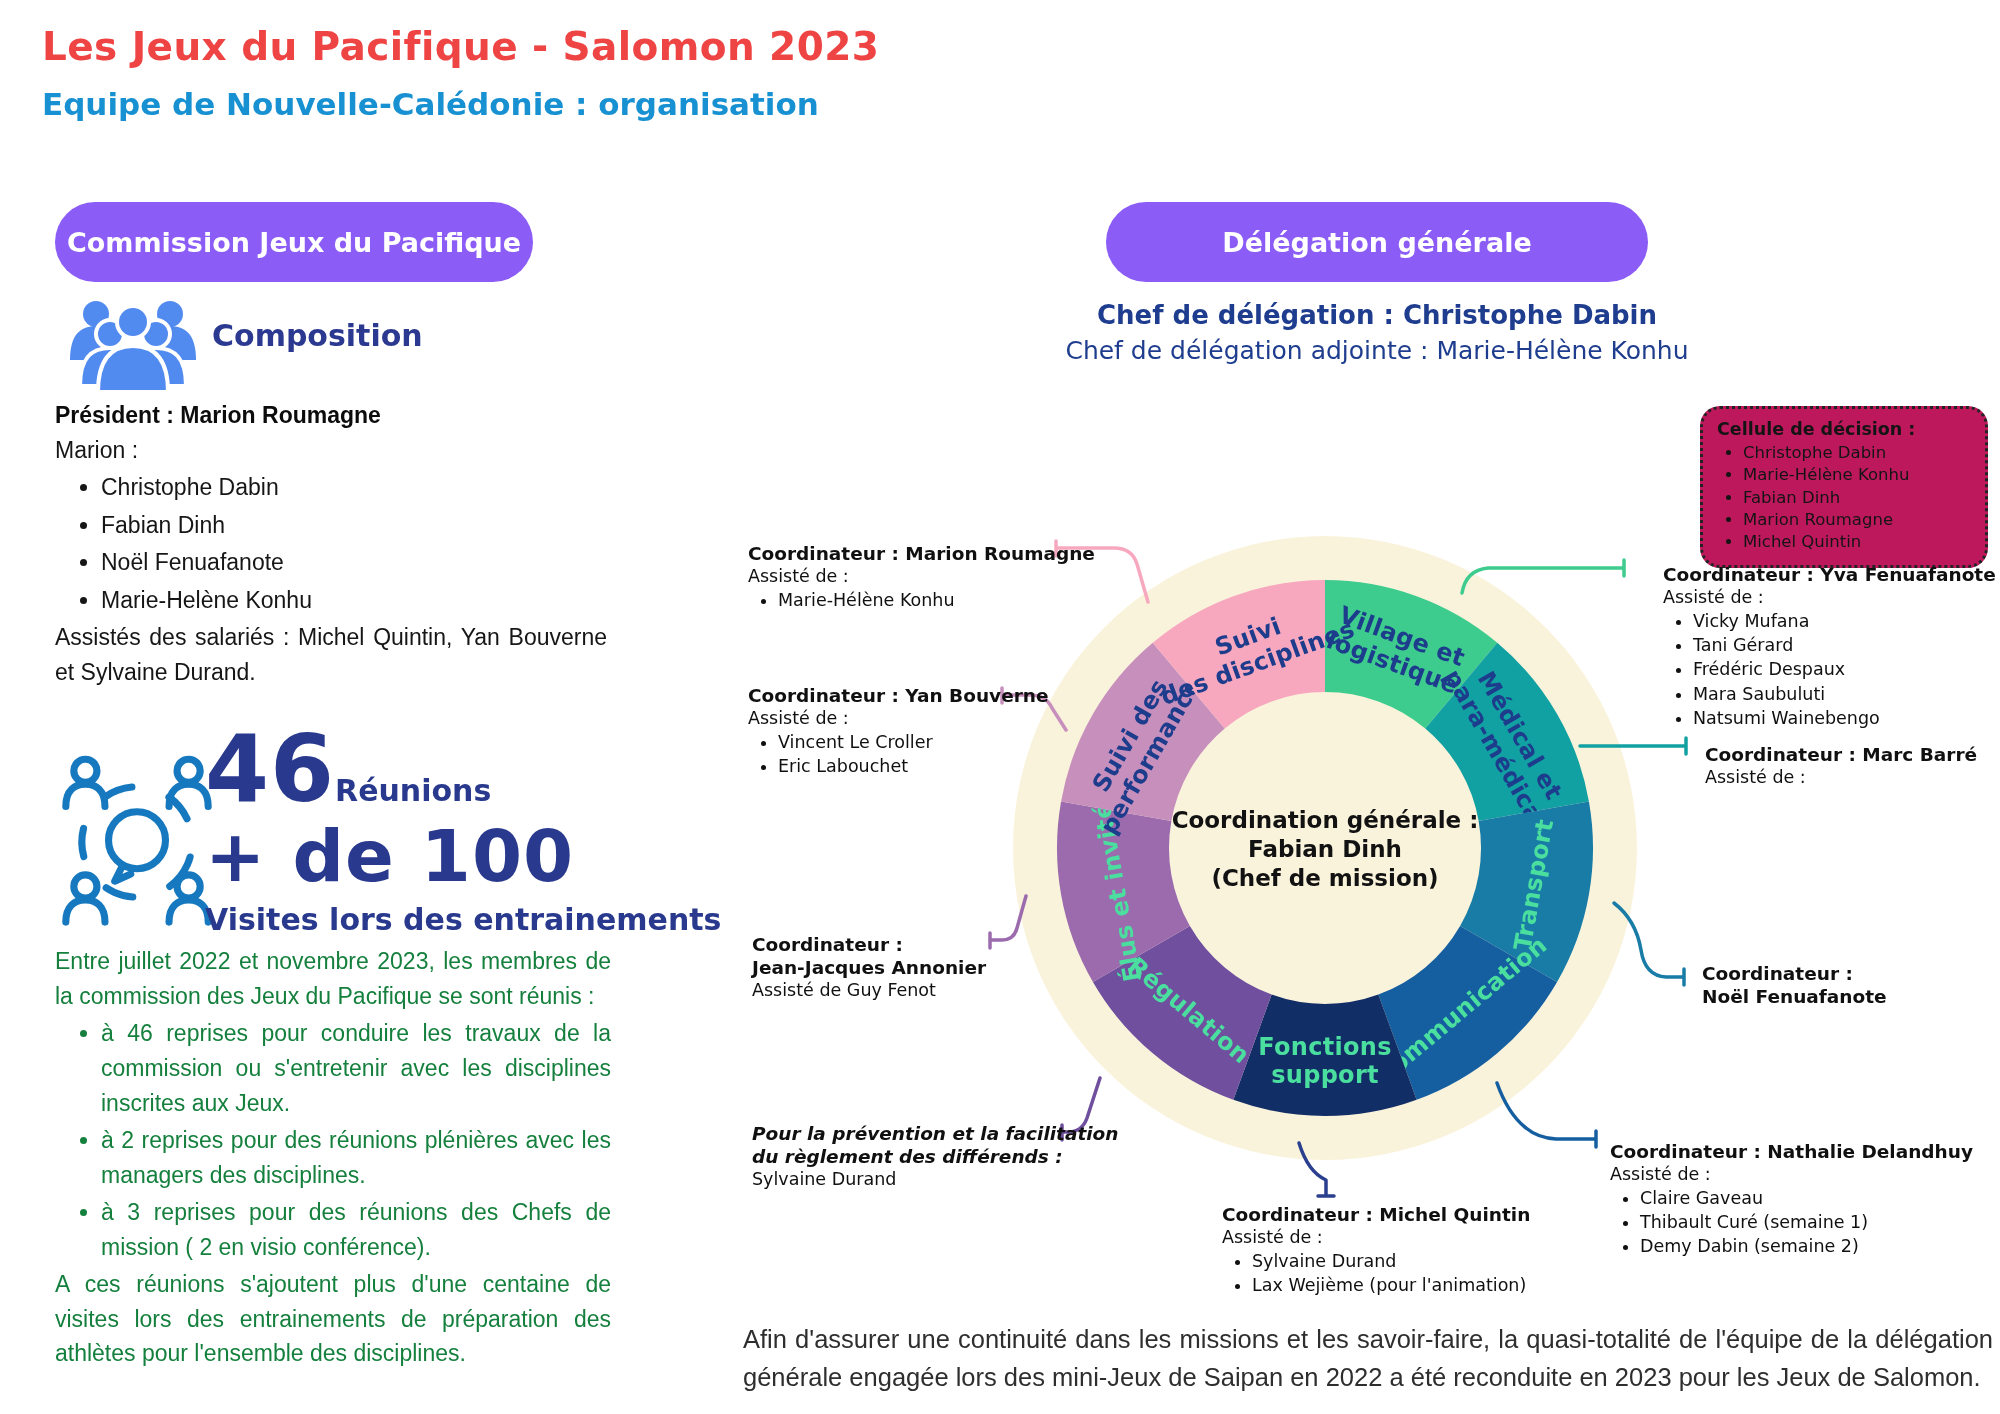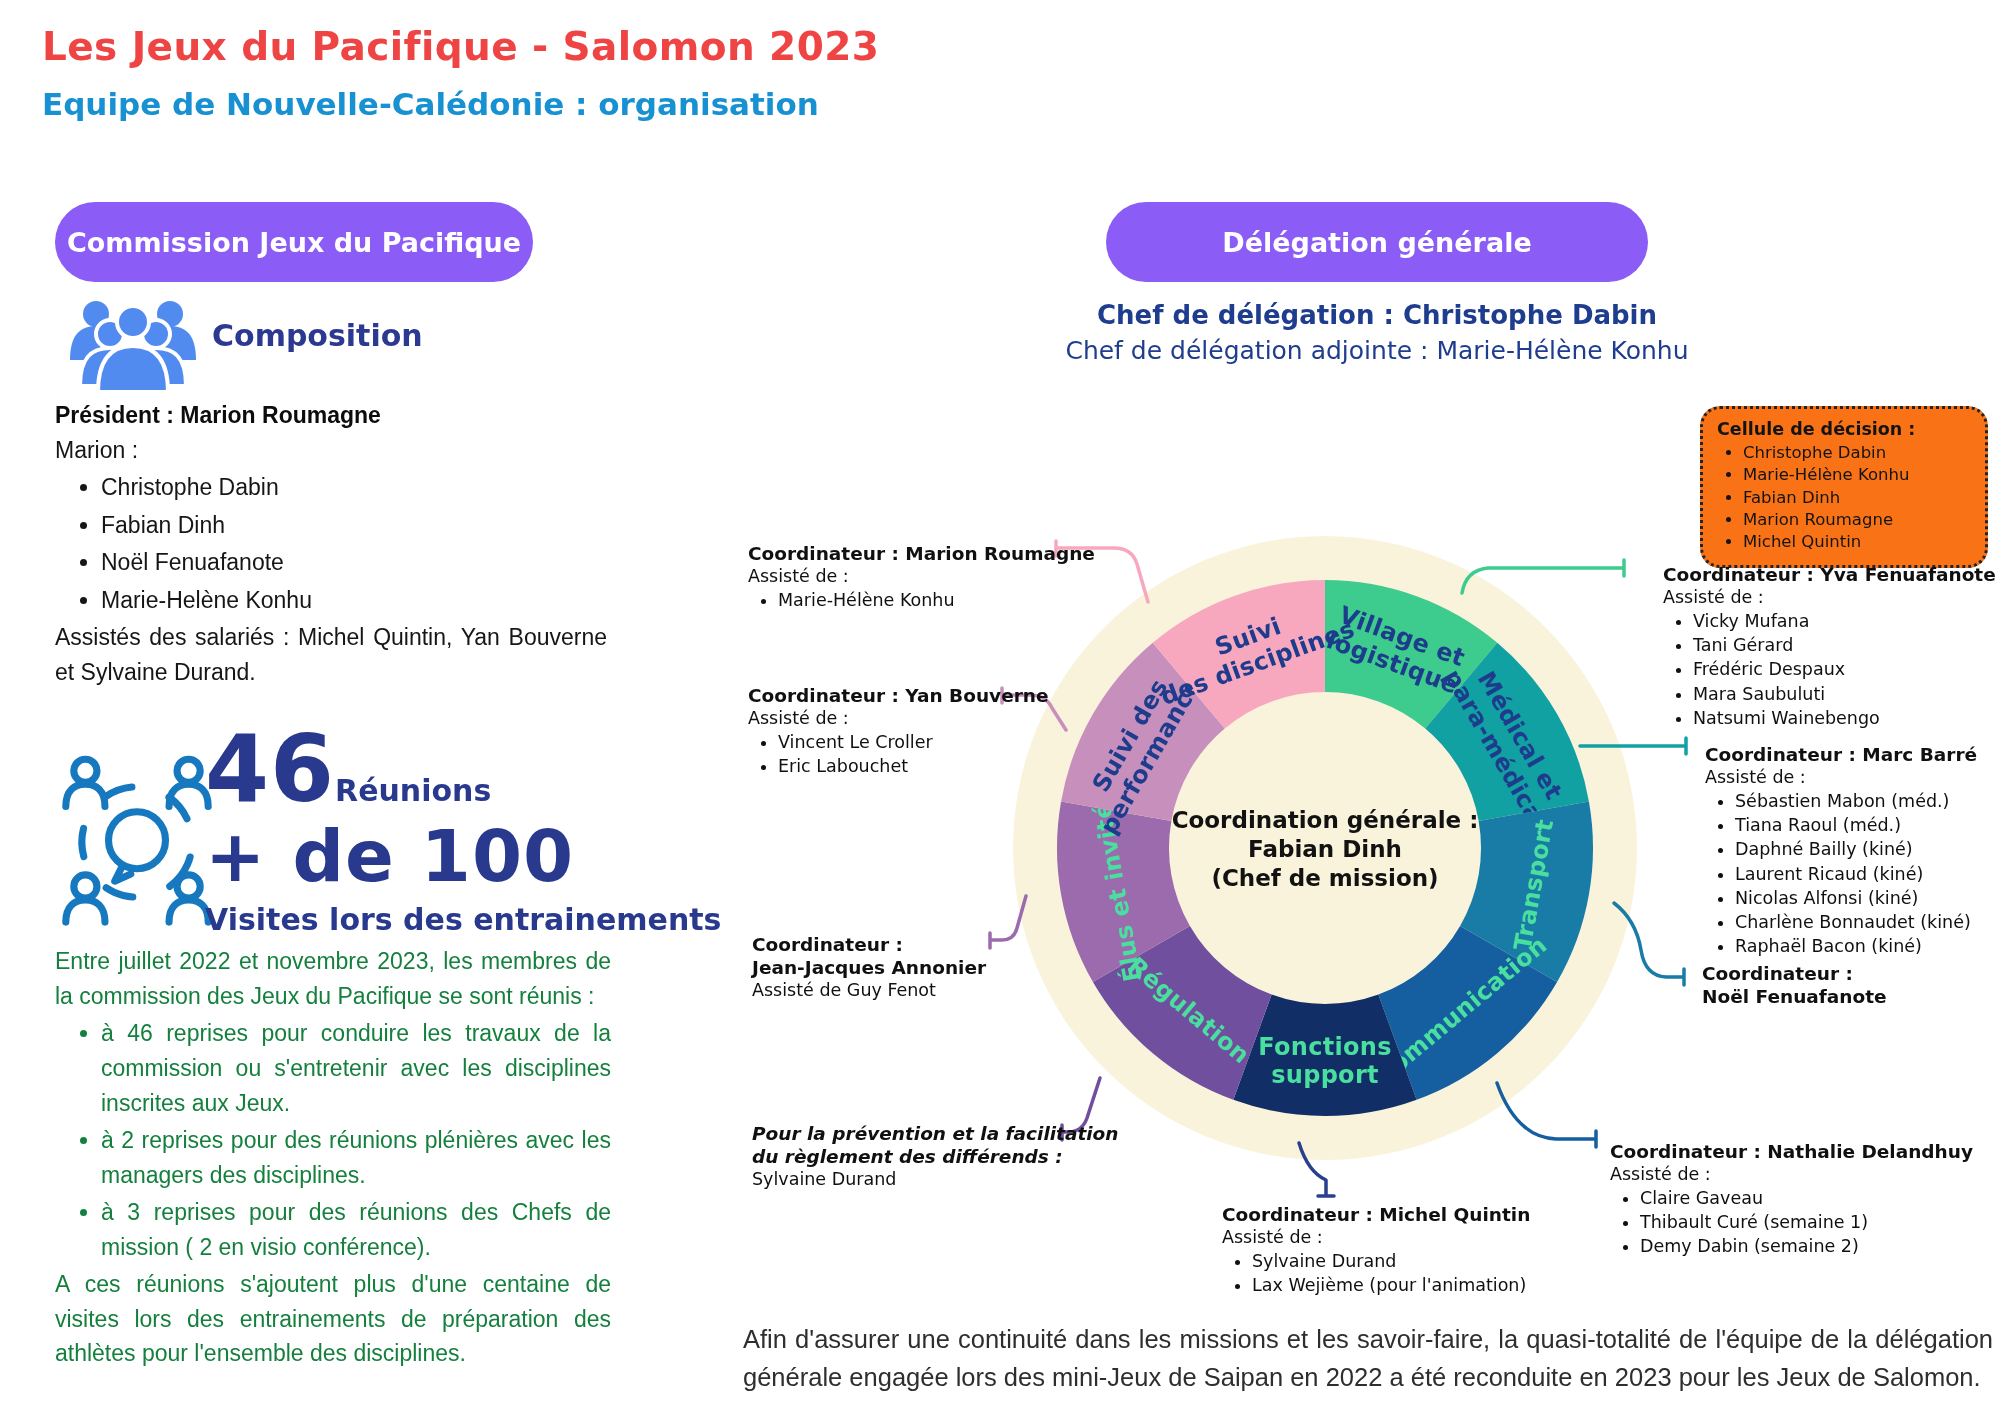--- a/index.html
+++ b/index.html
@@ -32,21 +32,21 @@
 
   .commission-body{left:55px;top:944px;width:556px;font-size:23px;line-height:1.52;color:#15803d;text-align:justify;}
   .commission-body p{margin:0;}
   .commission-body ul{margin:2px 0;padding-left:46px;}
   .commission-body li{margin:2px 0;text-align:justify;}
 
   .chef-block{left:1007px;top:300px;width:740px;text-align:center;font-family:"DejaVu Sans",sans-serif;color:#1F3D8F;}
   .chef-main{font-size:26px;font-weight:bold;margin:0;}
   .chef-adj{font-size:25px;margin:6px 0 0;}
 
-  .decision{left:1700px;top:406px;width:288px;background:#f97316;border:3px dotted #232323;border-radius:20px;
+  .decision{left:1700px;top:406px;width:288px;background:#be185d;border:3px dotted #232323;border-radius:20px;
             padding:10px 12px 12px 14px;font-family:"DejaVu Sans",sans-serif;color:#141414;box-sizing:border-box;}
   .decision .t{font-weight:bold;font-size:17.5px;}
   .decision ul{margin:3px 0 0;padding-left:26px;font-size:16.5px;line-height:1.35;}
 
   .callout{position:absolute;color:#101010;font-family:"DejaVu Sans",sans-serif;font-size:17.5px;line-height:1.32;}
   .callout .t{font-weight:bold;font-size:18.5px;line-height:1.25;}
   .callout ul{margin:1px 0 0;padding-left:30px;}
   .callout li{margin:1px 0;}
   .callout-sylvaine .t{font-style:italic;}
 
@@ -238,29 +238,20 @@
         <li>Tani Gérard</li>
         <li>Frédéric Despaux</li>
         <li>Mara Saubuluti</li>
         <li>Natsumi Wainebengo</li>
       </ul>
   </div>
 
   <div class="callout" style="left:1705px;top:743px;">
     <div class="t">Coordinateur : Marc Barré</div>
     <div>Assisté de :</div>
-    <ul>
-        <li>Sébastien Mabon (méd.)</li>
-        <li>Tiana Raoul (méd.)</li>
-        <li>Daphné Bailly (kiné)</li>
-        <li>Laurent Ricaud (kiné)</li>
-        <li>Nicolas Alfonsi (kiné)</li>
-        <li>Charlène Bonnaudet (kiné)</li>
-        <li>Raphaël Bacon (kiné)</li>
-      </ul>
   </div>
 
   <div class="callout" style="left:1702px;top:962px;">
     <div class="t">Coordinateur :<br>Noël Fenuafanote</div>
   </div>
 
   <div class="callout" style="left:1610px;top:1140px;">
     <div class="t">Coordinateur : Nathalie Delandhuy</div>
     <div>Assisté de :</div>
     <ul>

